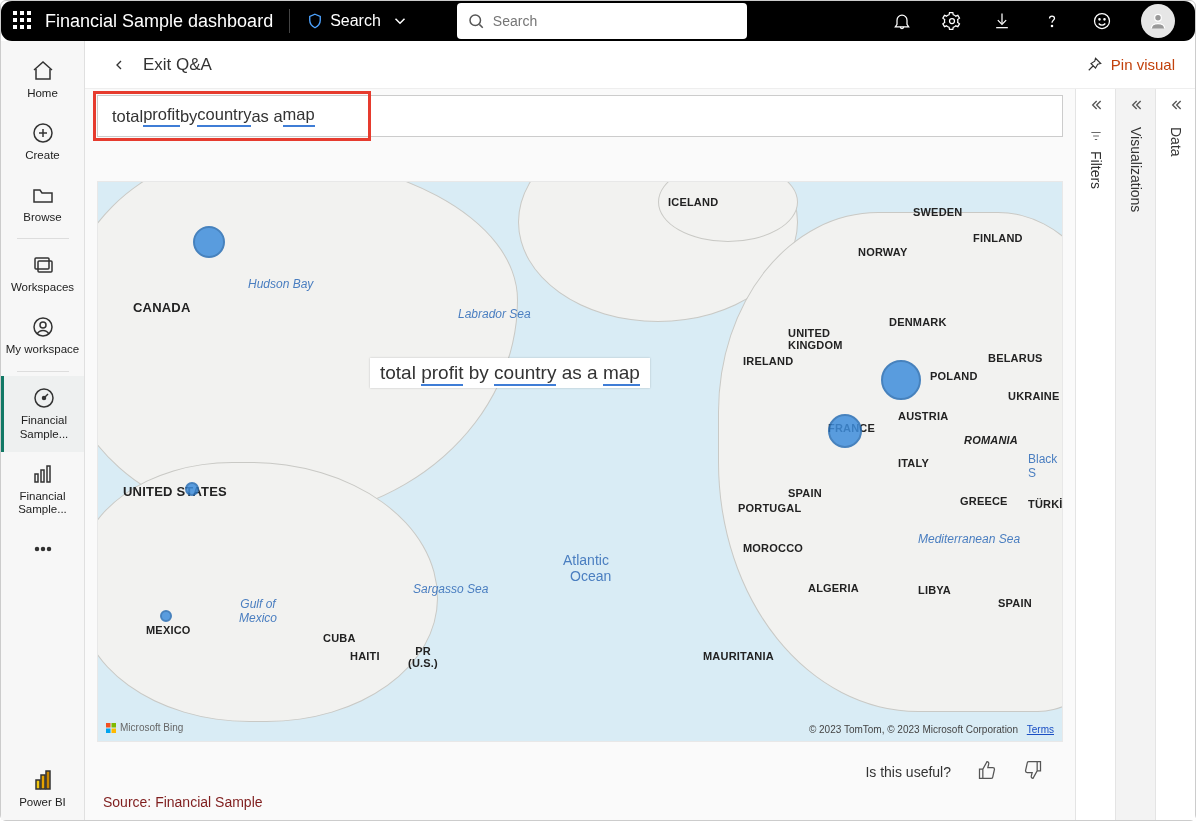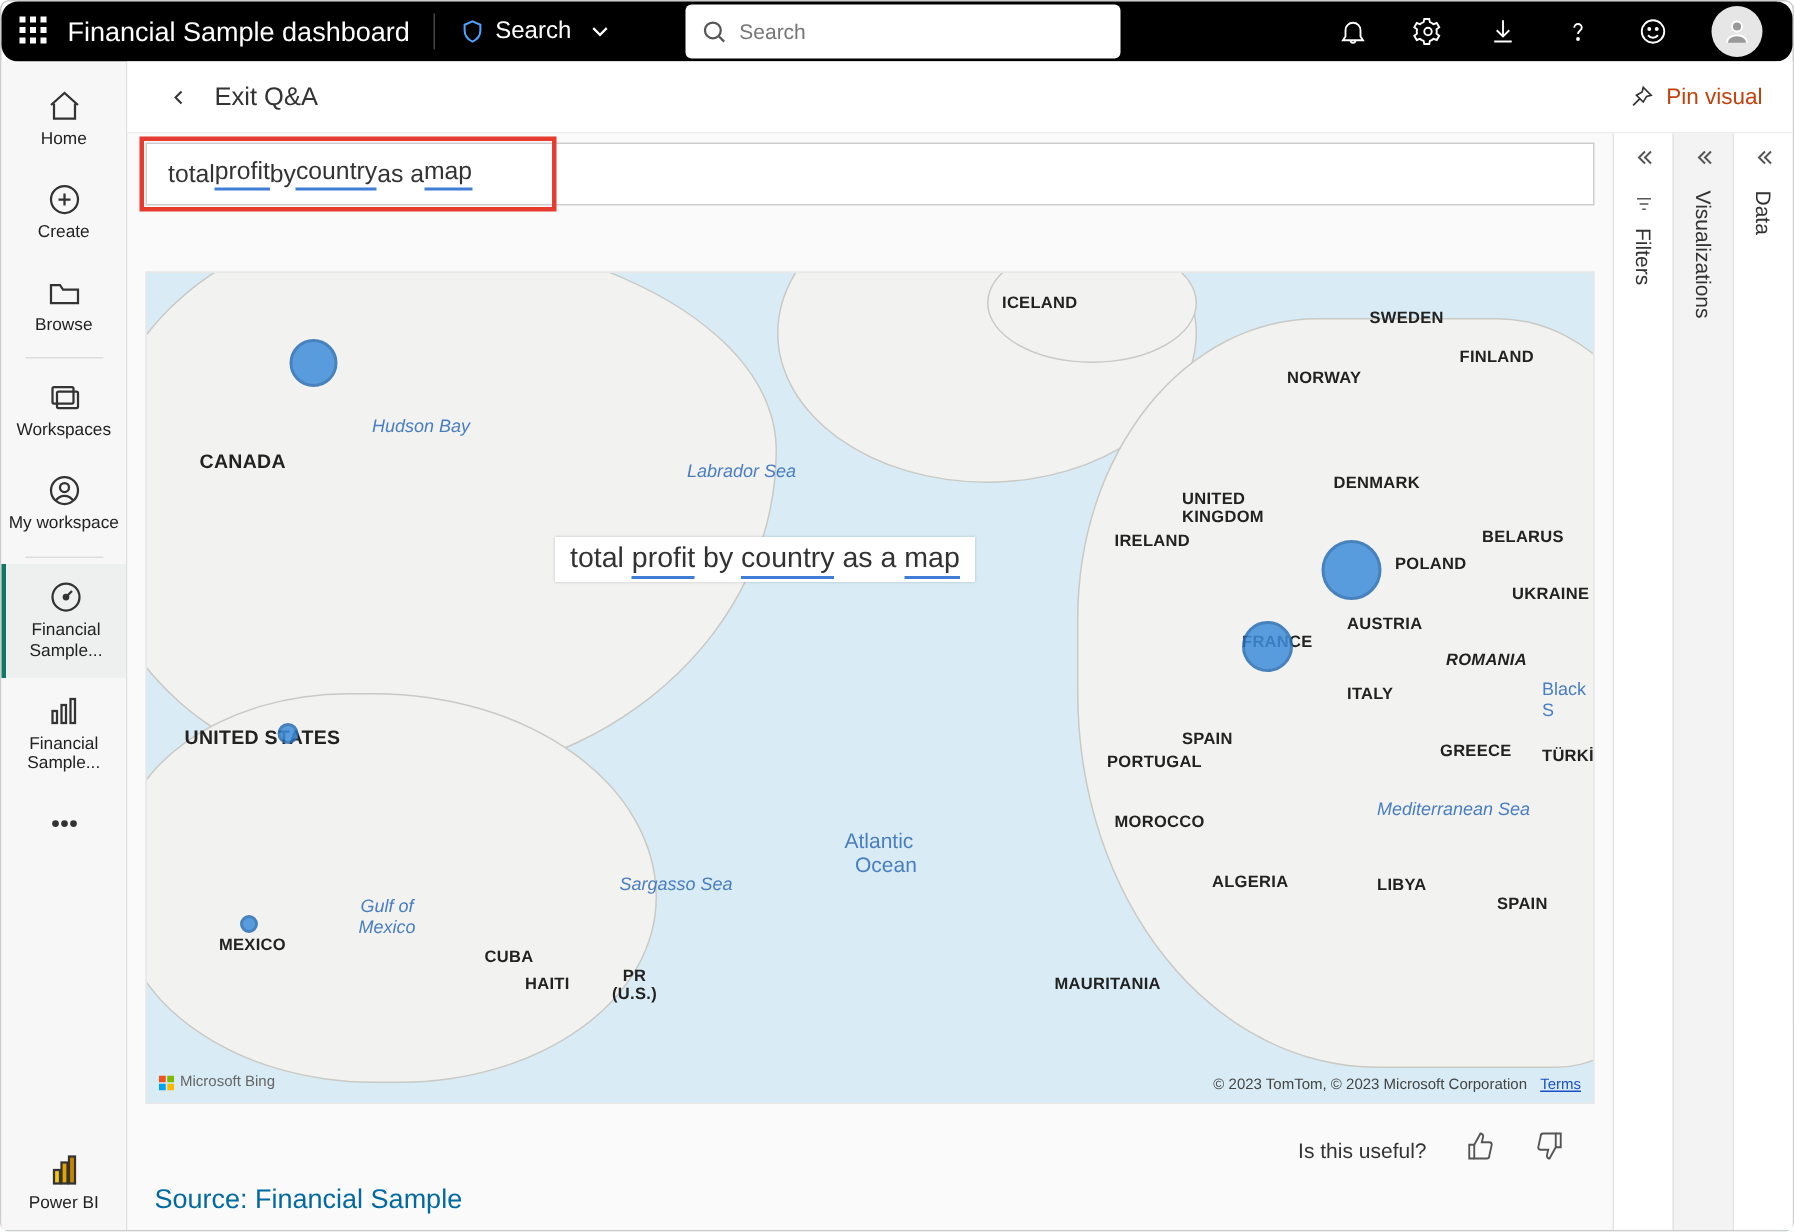--- a/index.html
+++ b/index.html
@@ -64,21 +64,21 @@
   .bing { position:absolute; left:8px; bottom:8px; font-size:10px; color:#666; display:flex; align-items:center; gap:4px;}
   .bing-sq { width:10px; height:10px; display:inline-block; }
   .terms { position:absolute; right:8px; bottom:6px; font-size:10px; color:#444; }
   .terms a { color:#1a4fc4; text-decoration:underline; margin-left:6px; }
 
   .map-caption { position:absolute; left:272px; top:176px; background:#fff; padding:4px 10px; font-size:19px; color:#333; box-shadow:0 0 2px rgba(0,0,0,0.2);}
 
   .feedback-row { display:flex; align-items:center; justify-content:flex-end; gap:26px; padding: 18px 20px 6px 0; }
   .feedback-row span { font-size:14px; color:#333; }
   .thumb svg { width:20px; height:20px; stroke:#555; fill:none; stroke-width:1.5;}
-  .source-row { padding: 4px 0 10px 6px; font-size:18px; color:#0369a1; }
+  .source-row { padding: 4px 0 10px 6px; font-size:14px; color:#7f1d1d; }
 
   
   .rightpanes { display:flex; }
   .pane { width: 40px; border-left:1px solid #e4e4e4; background:#fff; display:flex; flex-direction:column; align-items:center; padding-top:8px; }
   .pane.alt { background:#f3f3f3; }
   .pane .collapse { width:16px; height:16px; margin-bottom:10px; }
   .pane .collapse svg{ width:16px; height:16px; stroke:#555; fill:none; stroke-width:2;}
   .pane .vlabel { writing-mode: vertical-rl; font-size:14px; color:#333; margin-top:4px; }
   .pane .mini-ic { margin-top:6px; }
   .pane .mini-ic svg{ width:14px; height:14px; stroke:#555; fill:none; stroke-width:1.5;}

